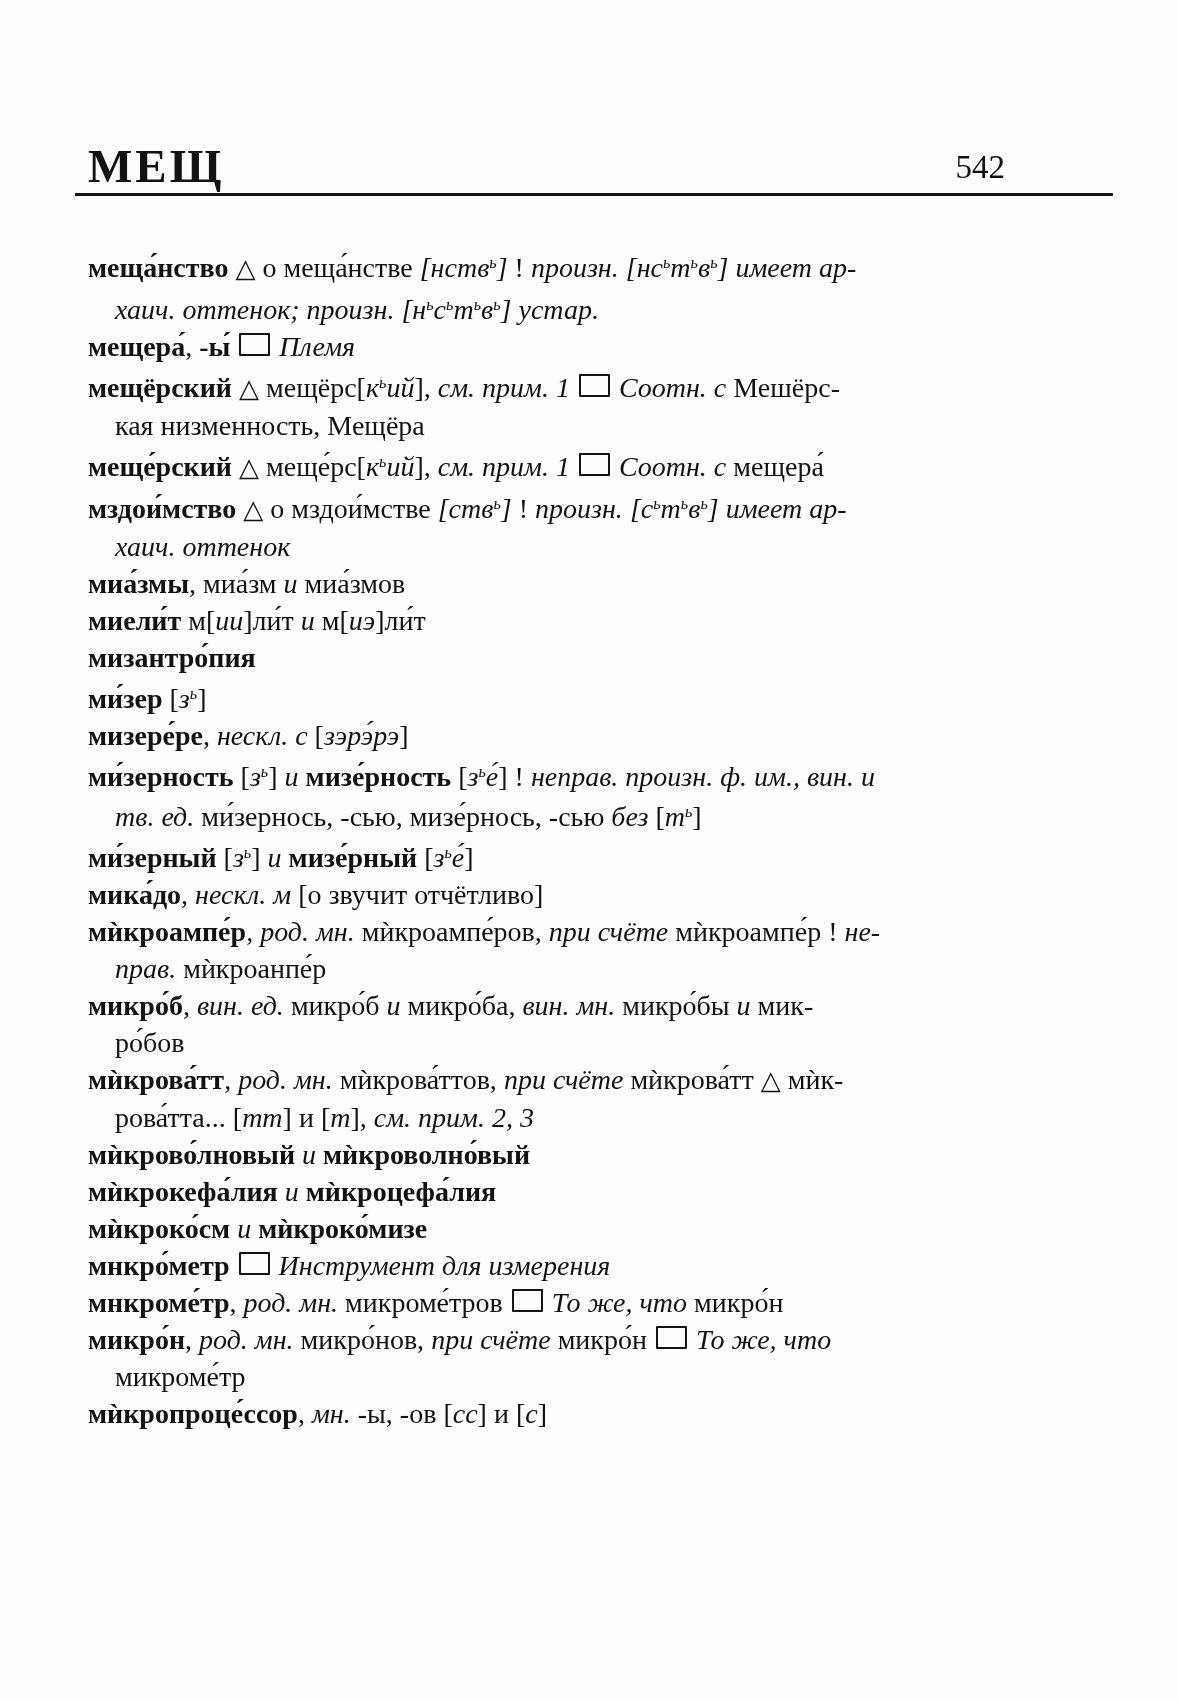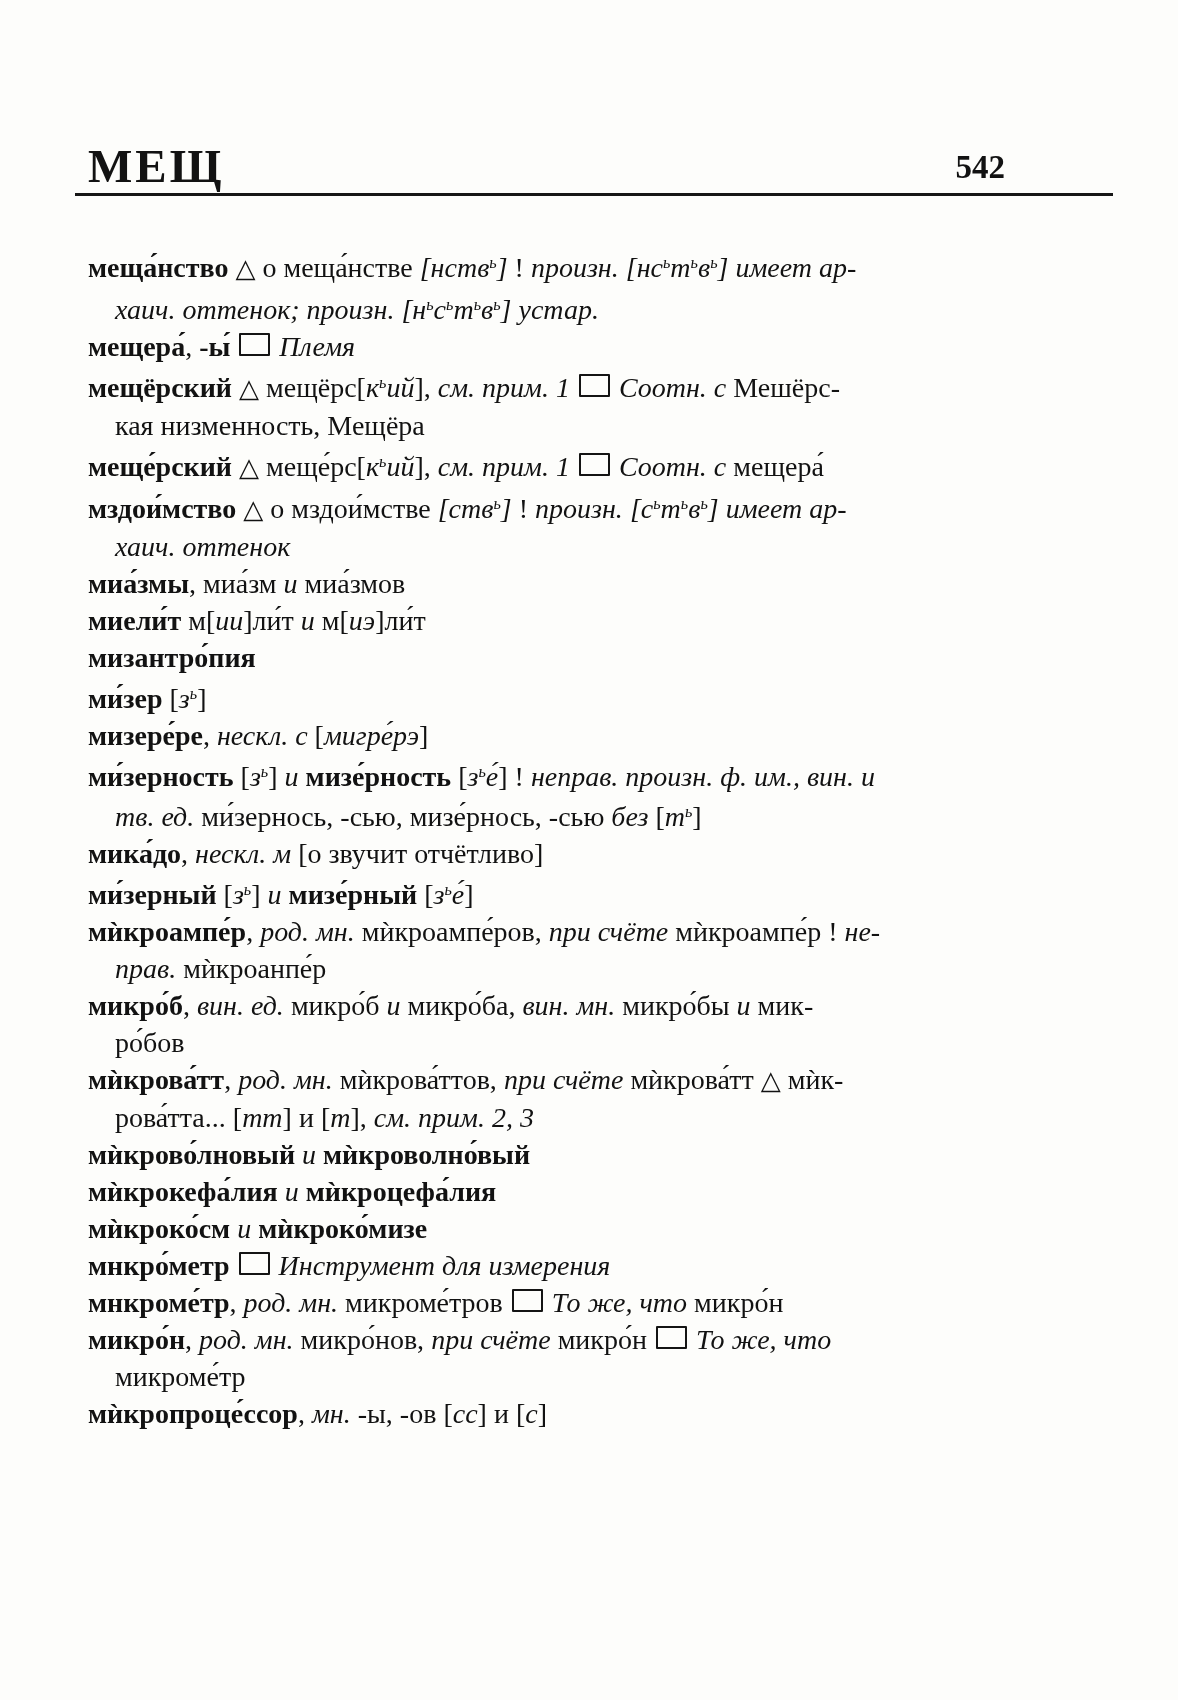--- a/index.html
+++ b/index.html
@@ -10,21 +10,21 @@
     font-family:"Liberation Serif", serif;
   }
   .page { position:relative; width:1178px; height:1700px; overflow:hidden;margin-top:41px; }
 
   .header-word {
     position:absolute; top:98px; left:88px;
     font-size:47px; font-weight:bold; letter-spacing:3px;
   }
   .page-number {
     position:absolute; top:108px; right:173px;
-    font-size:33px; font-weight:bold;
+    font-size:33px; font-weight:normal;
   }
   .header-rule {
     position:absolute; top:152px; left:75px;
     width:1038px; height:3px; background:#161616;
   }
 
   .entries {
     position:absolute; top:204px; left:88px; width:990px;
     font-size:28px; line-height:37px;
   }
@@ -51,24 +51,24 @@
   <div class="entries">
       <p class="entry"><span class="b">меща́нство</span><span class="r"> </span><span class="tri">△</span><span class="r"> о меща́нстве </span><span class="i">[нств</span><span class="sup">ь</span><span class="i">]</span><span class="r"> ! </span><span class="i">произн. </span><span class="i">[нс</span><span class="sup">ь</span><span class="i">т</span><span class="sup">ь</span><span class="i">в</span><span class="sup">ь</span><span class="i">] </span><span class="i">имеет ар-</span><br><span class="i">хаич. оттенок; произн. </span><span class="i">[н</span><span class="sup">ь</span><span class="i">с</span><span class="sup">ь</span><span class="i">т</span><span class="sup">ь</span><span class="i">в</span><span class="sup">ь</span><span class="i">] </span><span class="i">устар.</span></p>
       <p class="entry"><span class="b">мещера́</span><span class="r">, </span><span class="b">-ы́</span><span class="box"></span><span class="i">Племя</span></p>
       <p class="entry"><span class="b">мещёрский</span><span class="r"> </span><span class="tri">△</span><span class="r"> мещёрс[</span><span class="i">к</span><span class="sup">ь</span><span class="i">ий</span><span class="r">], </span><span class="i">см. прим. 1</span><span class="box"></span><span class="i">Соотн. с</span><span class="r"> Мешёрс-</span><br><span class="r">кая низменность, Мещёра</span></p>
       <p class="entry"><span class="b">меще́рский</span><span class="r"> </span><span class="tri">△</span><span class="r"> меще́рс[</span><span class="i">к</span><span class="sup">ь</span><span class="i">ий</span><span class="r">], </span><span class="i">см. прим. 1</span><span class="box"></span><span class="i">Соотн. с</span><span class="r"> мещера́</span></p>
       <p class="entry"><span class="b">мздои́мство</span><span class="r"> </span><span class="tri">△</span><span class="r"> о мздои́мстве </span><span class="i">[ств</span><span class="sup">ь</span><span class="i">]</span><span class="r"> ! </span><span class="i">произн. </span><span class="i">[с</span><span class="sup">ь</span><span class="i">т</span><span class="sup">ь</span><span class="i">в</span><span class="sup">ь</span><span class="i">] </span><span class="i">имеет ар-</span><br><span class="i">хаич. оттенок</span></p>
       <p class="entry"><span class="b">миа́змы</span><span class="r">, миа́зм </span><span class="i">и</span><span class="r"> миа́змов</span></p>
       <p class="entry"><span class="b">миели́т</span><span class="r"> м[</span><span class="i">ии</span><span class="r">]ли́т </span><span class="i">и</span><span class="r"> м[</span><span class="i">иэ</span><span class="r">]ли́т</span></p>
       <p class="entry"><span class="b">мизантро́пия</span></p>
       <p class="entry"><span class="b">ми́зер</span><span class="r"> [</span><span class="i">з</span><span class="sup">ь</span><span class="r">]</span></p>
-      <p class="entry"><span class="b">мизере́ре</span><span class="r">, </span><span class="i">нескл. с</span><span class="r"> [</span><span class="i">мигре́рэ</span><span class="r">]</span></p>
+      <p class="entry"><span class="b">мизере́ре</span><span class="r">, </span><span class="i">нескл. с</span><span class="r"> [</span><span class="i">зэрэ́рэ</span><span class="r">]</span></p>
       <p class="entry"><span class="b">ми́зерность</span><span class="r"> [</span><span class="i">з</span><span class="sup">ь</span><span class="r">] </span><span class="i">и</span><span class="r"> </span><span class="b">мизе́рность</span><span class="r"> [</span><span class="i">з</span><span class="sup">ь</span><span class="i">е́</span><span class="r">] ! </span><span class="i">неправ. произн. ф. им., вин. и</span><br><span class="i">тв. ед.</span><span class="r"> ми́зернось, -сью, мизе́рнось, -сью </span><span class="i">без</span><span class="r"> [</span><span class="i">т</span><span class="sup">ь</span><span class="r">]</span></p>
+      <p class="entry"><span class="b">ми́зерный</span><span class="r"> [</span><span class="i">з</span><span class="sup">ь</span><span class="r">] </span><span class="i">и</span><span class="r"> </span><span class="b">мизе́рный</span><span class="r"> [</span><span class="i">з</span><span class="sup">ь</span><span class="i">е́</span><span class="r">]</span></p>
       <p class="entry"><span class="b">мика́до</span><span class="r">, </span><span class="i">нескл. м</span><span class="r"> [о звучит отчётливо]</span></p>
-      <p class="entry"><span class="b">ми́зерный</span><span class="r"> [</span><span class="i">з</span><span class="sup">ь</span><span class="r">] </span><span class="i">и</span><span class="r"> </span><span class="b">мизе́рный</span><span class="r"> [</span><span class="i">з</span><span class="sup">ь</span><span class="i">е́</span><span class="r">]</span></p>
       <p class="entry"><span class="b">мѝкроампе́р</span><span class="r">, </span><span class="i">род. мн.</span><span class="r"> мѝкроампе́ров, </span><span class="i">при счёте</span><span class="r"> мѝкроампе́р ! </span><span class="i">не-</span><br><span class="i">прав.</span><span class="r"> мѝкроанпе́р</span></p>
       <p class="entry"><span class="b">микро́б</span><span class="r">, </span><span class="i">вин. ед.</span><span class="r"> микро́б </span><span class="i">и</span><span class="r"> микро́ба, </span><span class="i">вин. мн.</span><span class="r"> микро́бы </span><span class="i">и</span><span class="r"> мик-</span><br><span class="r">ро́бов</span></p>
       <p class="entry"><span class="b">мѝкрова́тт</span><span class="r">, </span><span class="i">род. мн.</span><span class="r"> мѝкрова́ттов, </span><span class="i">при счёте</span><span class="r"> мѝкрова́тт </span><span class="tri">△</span><span class="r"> мѝк-</span><br><span class="r">рова́тта... [</span><span class="i">тт</span><span class="r">] и [</span><span class="i">т</span><span class="r">], </span><span class="i">см. прим. 2, 3</span></p>
       <p class="entry"><span class="b">мѝкрово́лновый</span><span class="r"> </span><span class="i">и</span><span class="r"> </span><span class="b">мѝкроволно́вый</span></p>
       <p class="entry"><span class="b">мѝкрокефа́лия</span><span class="r"> </span><span class="i">и</span><span class="r"> </span><span class="b">мѝкроцефа́лия</span></p>
       <p class="entry"><span class="b">мѝкроко́см</span><span class="r"> </span><span class="i">и</span><span class="r"> </span><span class="b">мѝкроко́мизе</span></p>
       <p class="entry"><span class="b">мнкро́метр</span><span class="box"></span><span class="i">Инструмент для измерения</span></p>
       <p class="entry"><span class="b">мнкроме́тр</span><span class="r">, </span><span class="i">род. мн.</span><span class="r"> микроме́тров</span><span class="box"></span><span class="i">То же, что</span><span class="r"> микро́н</span></p>
       <p class="entry"><span class="b">микро́н</span><span class="r">, </span><span class="i">род. мн.</span><span class="r"> микро́нов, </span><span class="i">при счёте</span><span class="r"> микро́н</span><span class="box"></span><span class="i">То же, что</span><br><span class="r">микроме́тр</span></p>
       <p class="entry"><span class="b">мѝкропроце́ссор</span><span class="r">, </span><span class="i">мн.</span><span class="r"> -ы, -ов [</span><span class="i">сс</span><span class="r">] и [</span><span class="i">с</span><span class="r">]</span></p>

